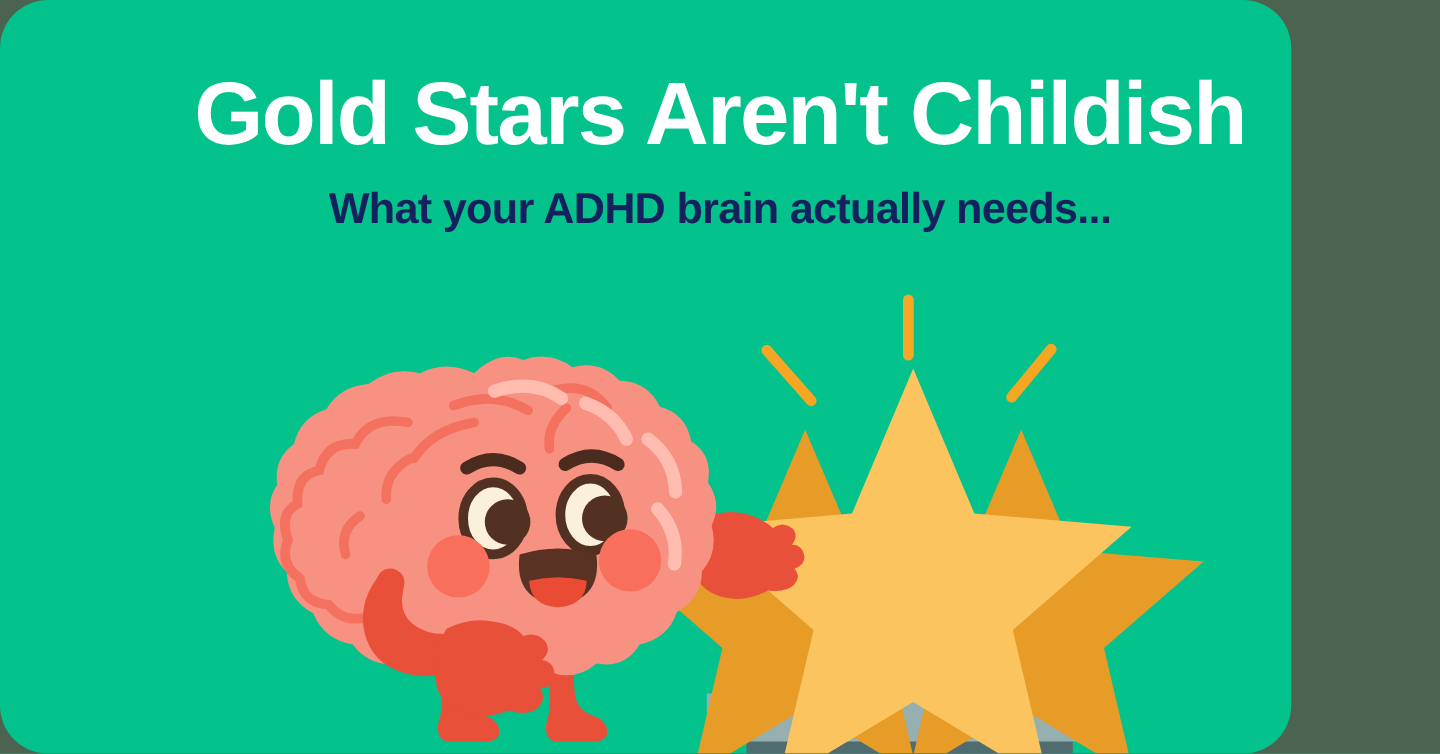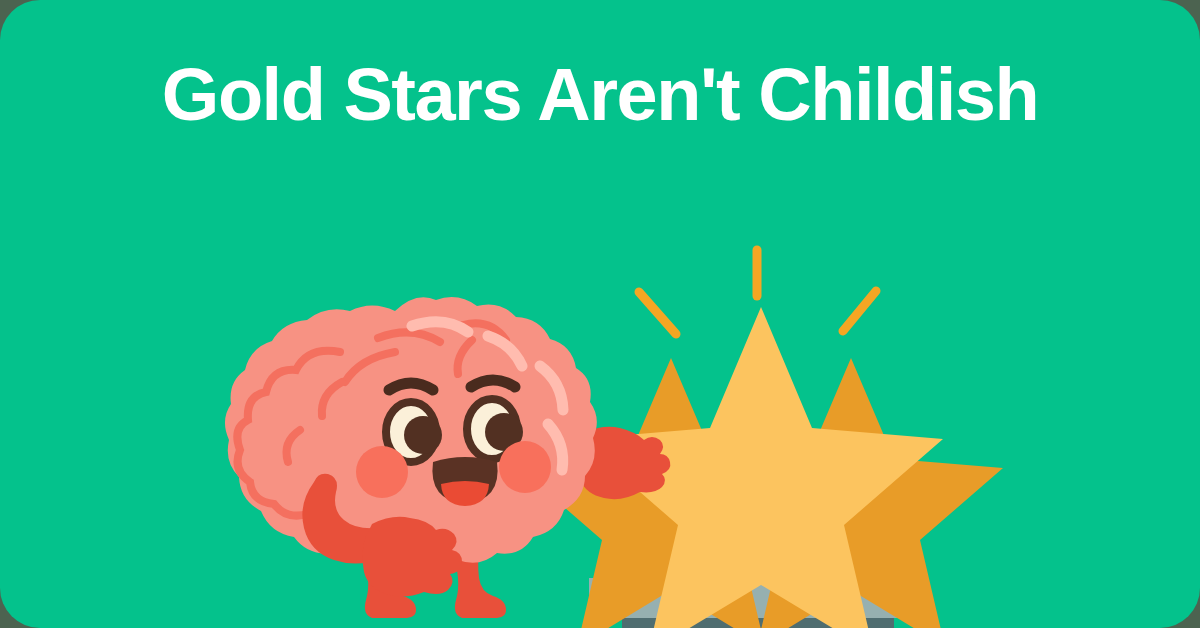--- a/index.html
+++ b/index.html
@@ -11,21 +11,21 @@
     overflow: hidden;
     font-family: "Liberation Sans", sans-serif;
   }
   body {
     background: #4c6350;
   }
 
   
   #card {
     position: relative;
-    width: 1200px;
+    width: 1076px;
     height: 628px;
     background: #04c28c;
     border-radius: 40px;
     overflow: hidden;
     box-sizing: border-box;
   }
 
   
   #text-block {
     position: absolute;
@@ -199,15 +199,16 @@
       <g>
         <path d="M314 482 Q298 504 304 528 Q310 552 334 560 Q358 568 382 558 Q398 552 396 540 Q394 528 378 528 Q356 530 344 520 Q332 510 336 492 Q340 478 328 474 Q318 472 314 482 Z" fill="#e8503a"></path>
         <path d="M372 524 Q392 514 410 518 Q428 520 436 530 Q446 526 454 534 Q460 542 452 550 Q462 552 462 562 Q462 572 450 574 Q456 582 448 590 Q440 597 424 592 Q404 600 386 594 Q368 588 364 572 Q360 552 366 536 Z" fill="#e8503a"></path>
       </g>
 
     </svg>
   </div>
 
   <div id="text-block">
     <h1 id="page-title" style="color: rgb(255, 255, 255);">Gold Stars Aren't Childish</h1>
+    <h2 id="page-subtitle" style="color: rgb(20, 33, 94);">What your ADHD brain actually needs...</h2>
   </div>
 
 </div>
 
 </body></html>

